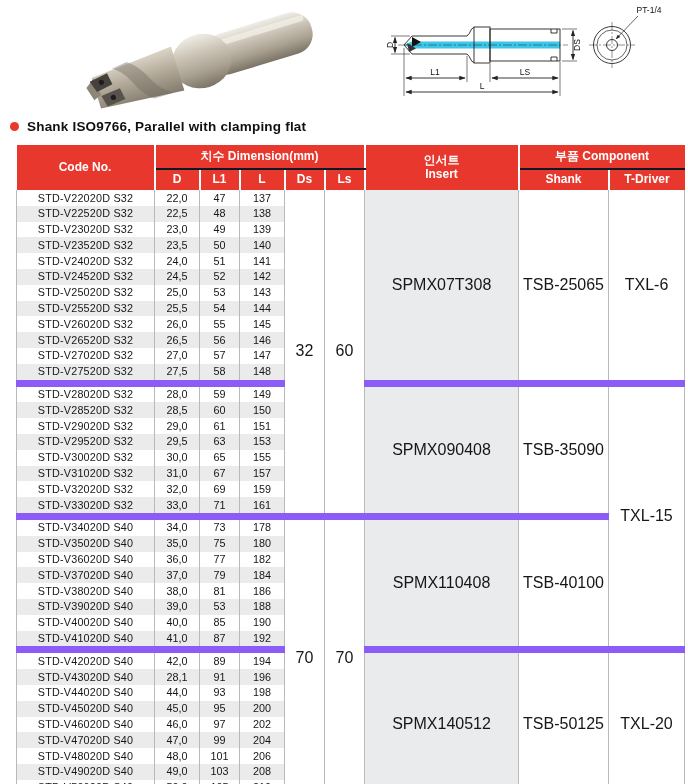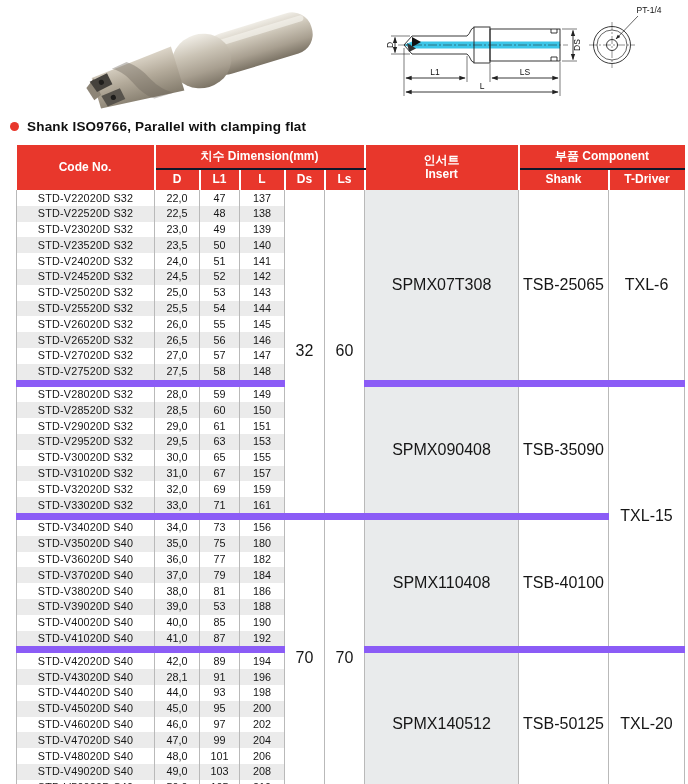--- a/index.html
+++ b/index.html
@@ -306,21 +306,21 @@
       <tr class="alt">
         <td class="rc code">STD-V33020D S32</td>
         <td class="rc">33,0</td>
         <td class="rc">71</td>
         <td class="rc">161</td>
       </tr>
       <tr>
         <td class="rc code gl">STD-V34020D S40</td>
         <td class="rc gl">34,0</td>
         <td class="rc gl">73</td>
-        <td class="rc gl">156</td>
+        <td class="rc gl">178</td>
         <td rowspan="17" class="mc gl">70</td>
         <td rowspan="17" class="mc gl">70</td>
         <td rowspan="8" class="mc ins gl">SPMX110408</td>
         <td rowspan="8" class="mc gl">TSB-40100</td>
       </tr>
       <tr class="alt">
         <td class="rc code">STD-V35020D S40</td>
         <td class="rc">35,0</td>
         <td class="rc">75</td>
         <td class="rc">180</td>

